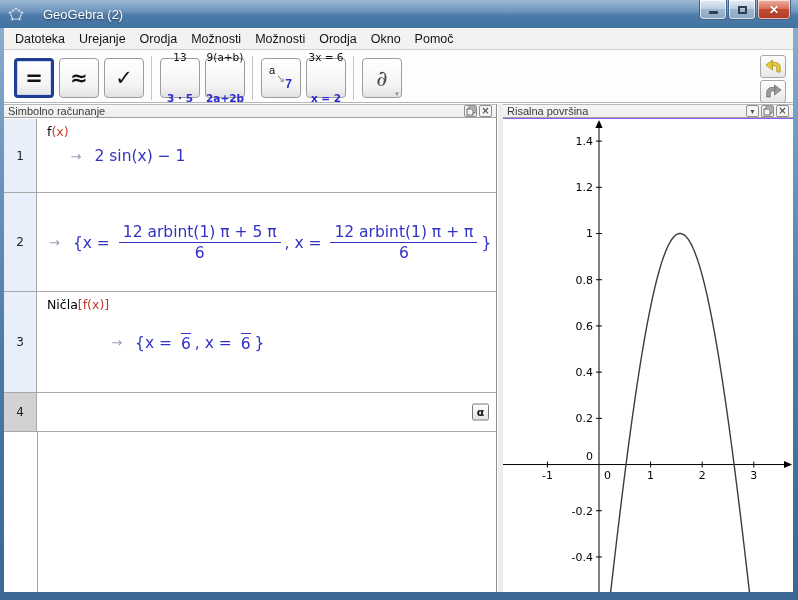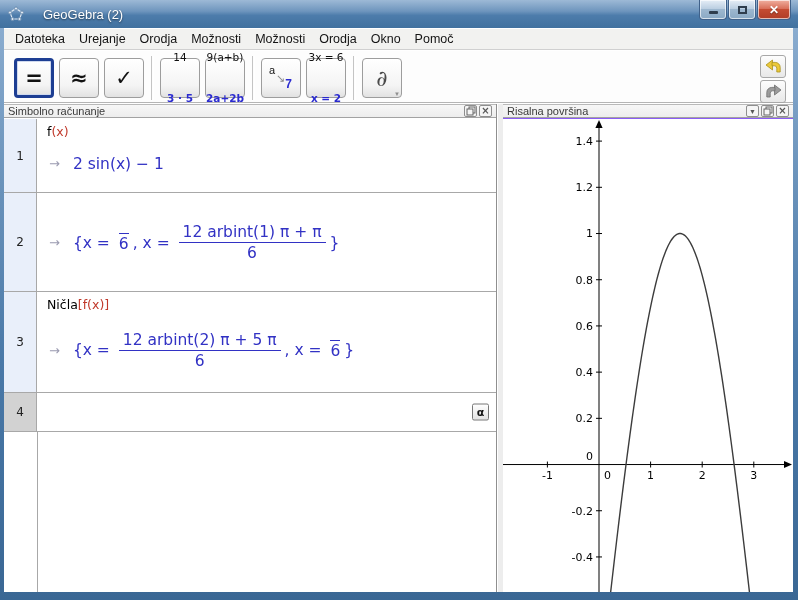--- a/index.html
+++ b/index.html
@@ -68,21 +68,21 @@
   .panel-divider{position:absolute;left:494px;top:0;bottom:0;width:5px;background:#ededed;}
   .gfx-panel{position:absolute;left:499px;right:0;top:0;bottom:0;background:#8b5cf6;}
   
   .cas-body{position:absolute;left:0;right:0;top:15px;bottom:0;background:#fff;overflow:hidden;}
   .num-col-line{position:absolute;left:33px;top:0;bottom:0;width:1px;background:#a8a8a8;}
   .cas-row{position:relative;display:flex;border-bottom:1px solid #a8a8a8;background:#fff;}
   .cas-num{width:33px;flex:none;background:#e9effa;border-right:1px solid #a8a8a8;
     display:flex;align-items:center;justify-content:center;
     font-family:"DejaVu Sans",sans-serif;font-size:12px;color:#222;}
   .cas-num.selected{background:#d2d2d2;}
-  .cas-cell{flex:1;position:relative;display:flex;flex-direction:column;padding:5px 8px 4px 10px;cursor:text;}
+  .cas-cell{flex:1;position:relative;display:flex;flex-direction:row;padding:5px 8px 4px 10px;cursor:text;}
   .cas-input{font-family:"DejaVu Sans",sans-serif;font-size:12.5px;line-height:15px;}
   .seg-black{color:#000;} .seg-red{color:#c0392b;}
   .cas-output{flex:1;display:flex;align-items:center;padding-left:2px;}
   .cas-arrow{color:#9a9ab0;font-size:13px;margin-right:13px;font-family:"DejaVu Sans",sans-serif;}
   .cas-out{display:flex;align-items:center;color:#3232c4;
     font-family:"DejaVu Sans",sans-serif;font-size:15.5px;white-space:pre;}
   .frac{display:inline-flex;flex-direction:column;align-items:center;margin:0 4px;vertical-align:middle;}
   .fnum{padding:0 4px 1px 4px;line-height:18px;}
   .fbar{align-self:stretch;height:0;border-top:1.5px solid #3232c4;}
   .fden{padding-top:1px;line-height:18px;}
@@ -139,21 +139,21 @@
             <span class="tb-big">=</span>
           </div>
           <div class="tb-btn">
             <span class="tb-big">≈</span>
           </div>
           <div class="tb-btn">
             <span class="tb-big">✓</span>
           </div>
           <div class="tb-sep"></div>
           <div class="tb-btn">
-            <span class="tb-top">14</span>
+            <span class="tb-top">13</span>
             <span class="tb-bot">3 · 5</span>
           </div>
           <div class="tb-btn">
             <span class="tb-top">9(a+b)</span>
             <span class="tb-bot">2a+2b</span>
           </div>
           <div class="tb-sep"></div>
           <div class="tb-btn">
             <span class="tb-sub-a">a</span>
             <span class="tb-sub-arrow">↘</span>
@@ -209,31 +209,31 @@
                     <span class="cas-arrow">→</span>
                     <span class="cas-out"><span>2 sin(x) − 1</span></span>
                   </div>
                 </div>
               </div>
               <div class="cas-row" style="height: 99px;">
                 <div class="cas-num">2</div>
                 <div class="cas-cell">
                   <div class="cas-output">
                     <span class="cas-arrow">→</span>
-                    <span class="cas-out"><span>{x = </span><span class="frac"><span class="fbar"></span><span class="fden">6</span></span><span>, x = </span><span class="frac"><span class="fnum">12 arbint(1) π + π</span><span class="fbar"></span><span class="fden">6</span></span><span>}</span></span>
+                    <span class="cas-out"><span>{x = </span><span class="frac"><span class="fnum">12 arbint(1) π + 5 π</span><span class="fbar"></span><span class="fden">6</span></span><span>, x = </span><span class="frac"><span class="fnum">12 arbint(1) π + π</span><span class="fbar"></span><span class="fden">6</span></span><span>}</span></span>
                   </div>
                 </div>
               </div>
               <div class="cas-row" style="height: 101px;">
                 <div class="cas-num">3</div>
                 <div class="cas-cell">
                   <div class="cas-input"><span class="seg-black">Ničla</span><span class="seg-red">[f(x)]</span></div>
                   <div class="cas-output">
                     <span class="cas-arrow">→</span>
-                    <span class="cas-out"><span>{x = </span><span class="frac"><span class="fnum">12 arbint(2) π + 5 π</span><span class="fbar"></span><span class="fden">6</span></span><span>, x = </span><span class="frac"><span class="fbar"></span><span class="fden">6</span></span><span>}</span></span>
+                    <span class="cas-out"><span>{x = </span><span class="frac"><span class="fbar"></span><span class="fden">6</span></span><span>, x = </span><span class="frac"><span class="fbar"></span><span class="fden">6</span></span><span>}</span></span>
                   </div>
                 </div>
               </div>
               <div class="cas-row" style="height: 39px;">
                 <div class="cas-num selected">4</div>
                 <div class="cas-cell">
                   <div class="alpha-btn">α</div>
                 </div>
               </div>
             </div>

